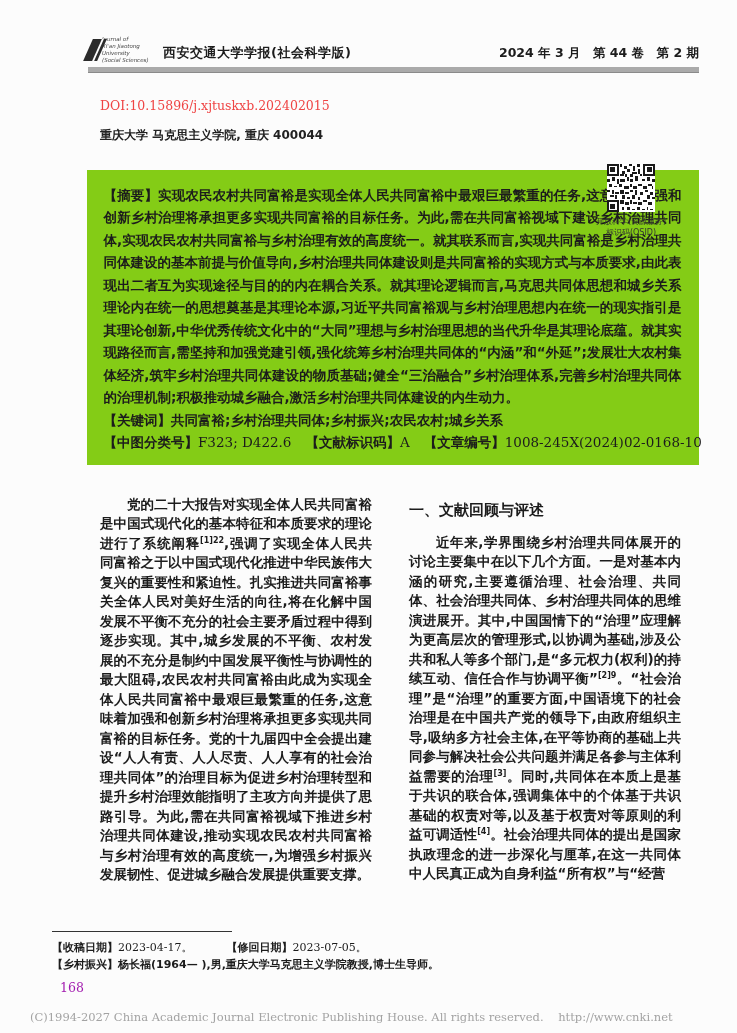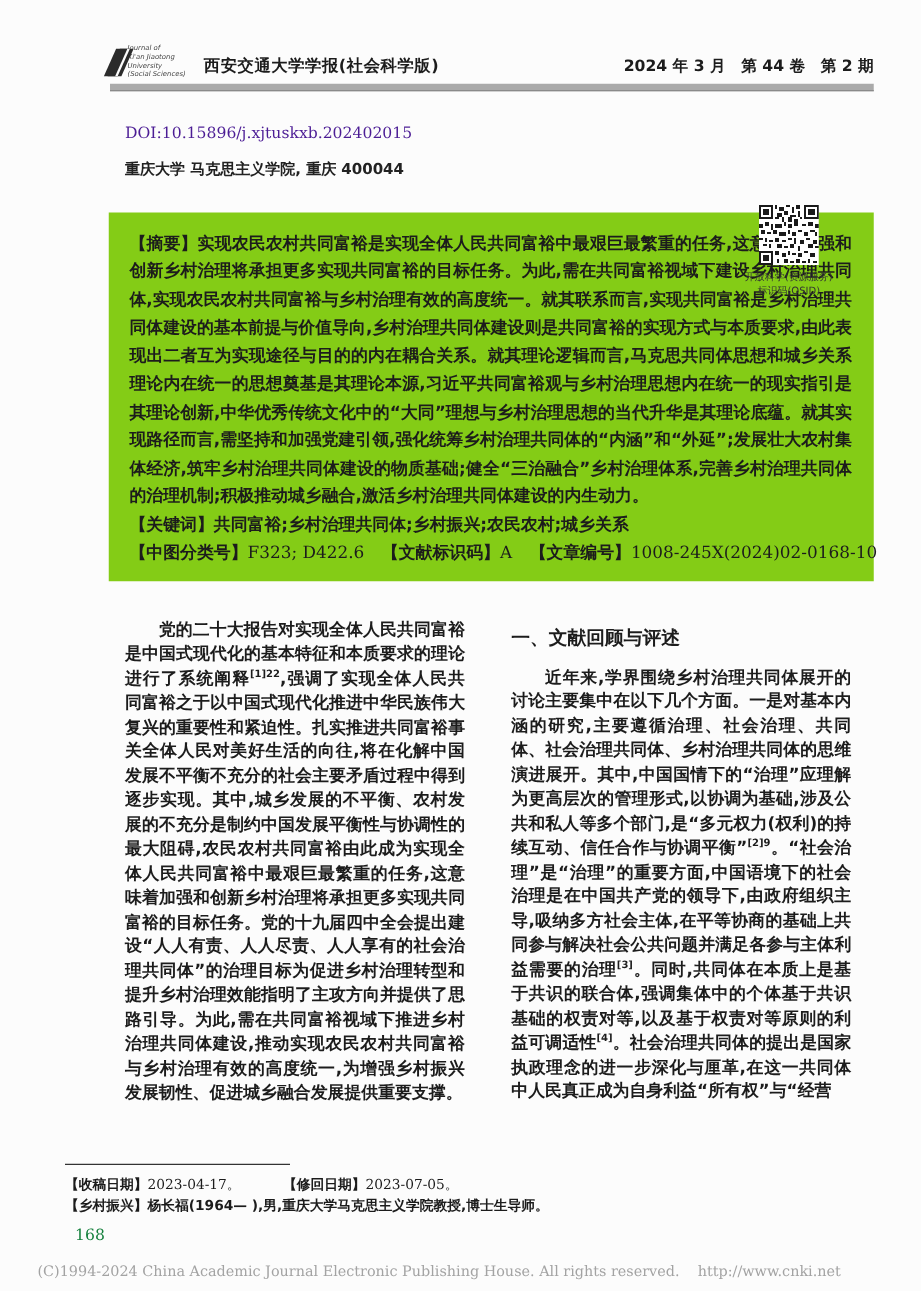--- a/index.html
+++ b/index.html
@@ -15,21 +15,21 @@
   .header-left { display:flex; align-items:flex-end; }
   .logo { display:flex; align-items:center; margin-right:5px; }
   .logo-mark { width:9px; height:22px; background:#2b2b2b;
                transform:skewX(-24deg); margin-right:3px; border-right:2px solid #fcfcfc; box-shadow:3px 0 0 #2b2b2b; }
   .logo-text { font-size:5.5px; font-style:italic; color:#444; line-height:1.25; width:56px; }
   .journal-name { font-size:13px; font-weight:700; letter-spacing:0.5px; padding-bottom:2px; }
   .issue-info { font-size:12.5px; font-weight:700; padding-bottom:2px; }
   .header-rule { margin:3px 38px 0 40px; height:5px; background:#aaaaaa;
                  border-bottom:1px solid #8a8a8a; }
   
-  .doi { margin:25px 0 0 52px; font-size:12.5px; color:#4c1d95;
+  .doi { margin:25px 0 0 52px; font-size:12.5px; color:#ef4444;
          font-family:"DejaVu Serif","Liberation Serif",serif; }
   .title { margin:22px 40px 0 40px; text-align:center; font-size:22px;
            font-weight:700; letter-spacing:0.5px; }
   .authors { margin:20px 0 0 52px; font-size:17px; font-weight:700; }
   .affiliation { margin:14px 0 0 52px; font-size:12px; font-weight:700; color:#222; }
   
   .osid { position:absolute; top:164px; right:54px; width:104px; text-align:center; }
   .osid svg { width:48px; height:48px; display:block; margin:0 auto; }
   .osid-caption { margin-top:5px; font-size:8px; color:#333; line-height:1.35; }
   
@@ -47,21 +47,21 @@
               text-align:justify; text-indent:2em; }
   .body-par sup { font-size:8px; line-height:0; }
   .section-heading { margin:6px 0 13px 0; font-size:15px; font-weight:700; }
   
   .footnotes { position:absolute; left:52px; top:931px; width:640px;
                font-size:11px; font-weight:700; }
   .fn-rule { width:180px; border-top:1.5px solid #333; margin-bottom:7px; }
   .fn-line { line-height:17px; }
   .fn-val { font-family:"DejaVu Serif","Liberation Serif",serif; font-weight:400; }
   .fn-gap { display:inline-block; width:34px; }
-  .page-number { position:absolute; left:60px; top:980px; font-size:12.5px; color:#15803d;
+  .page-number { position:absolute; left:60px; top:980px; font-size:12.5px; color:#a21caf;
                  font-family:"DejaVu Serif","Liberation Serif",serif; }
   .copyright { position:absolute; left:30px; top:1010px; font-size:11.5px; color:#a3a3a3;
                font-family:"DejaVu Serif","Liberation Serif",serif; white-space:pre; }
 </style>
 </head>
 <body>
 
 <div class="page">
 
   <div class="header">
@@ -190,15 +190,15 @@
     </div>
   </div>
 
   <div class="footnotes">
     <div class="fn-rule"></div>
     <div class="fn-line"><span>【收稿日期】</span><span class="fn-val">2023-04-17。</span><span class="fn-gap"></span><span>【修回日期】</span><span class="fn-val">2023-07-05。</span></div>
     <div class="fn-line"><span>【乡村振兴】</span><span>杨长福(1964— ),男,重庆大学马克思主义学院教授,博士生导师。</span></div>
   </div>
 
   <div class="page-number">168</div>
-  <div class="copyright">(C)1994-2024 China Academic Journal Electronic Publishing House. All rights reserved.    http://www.cnki.net</div>
+  <div class="copyright">(C)1994-2027 China Academic Journal Electronic Publishing House. All rights reserved.    http://www.cnki.net</div>
 
 </div>
 
 </body></html>

